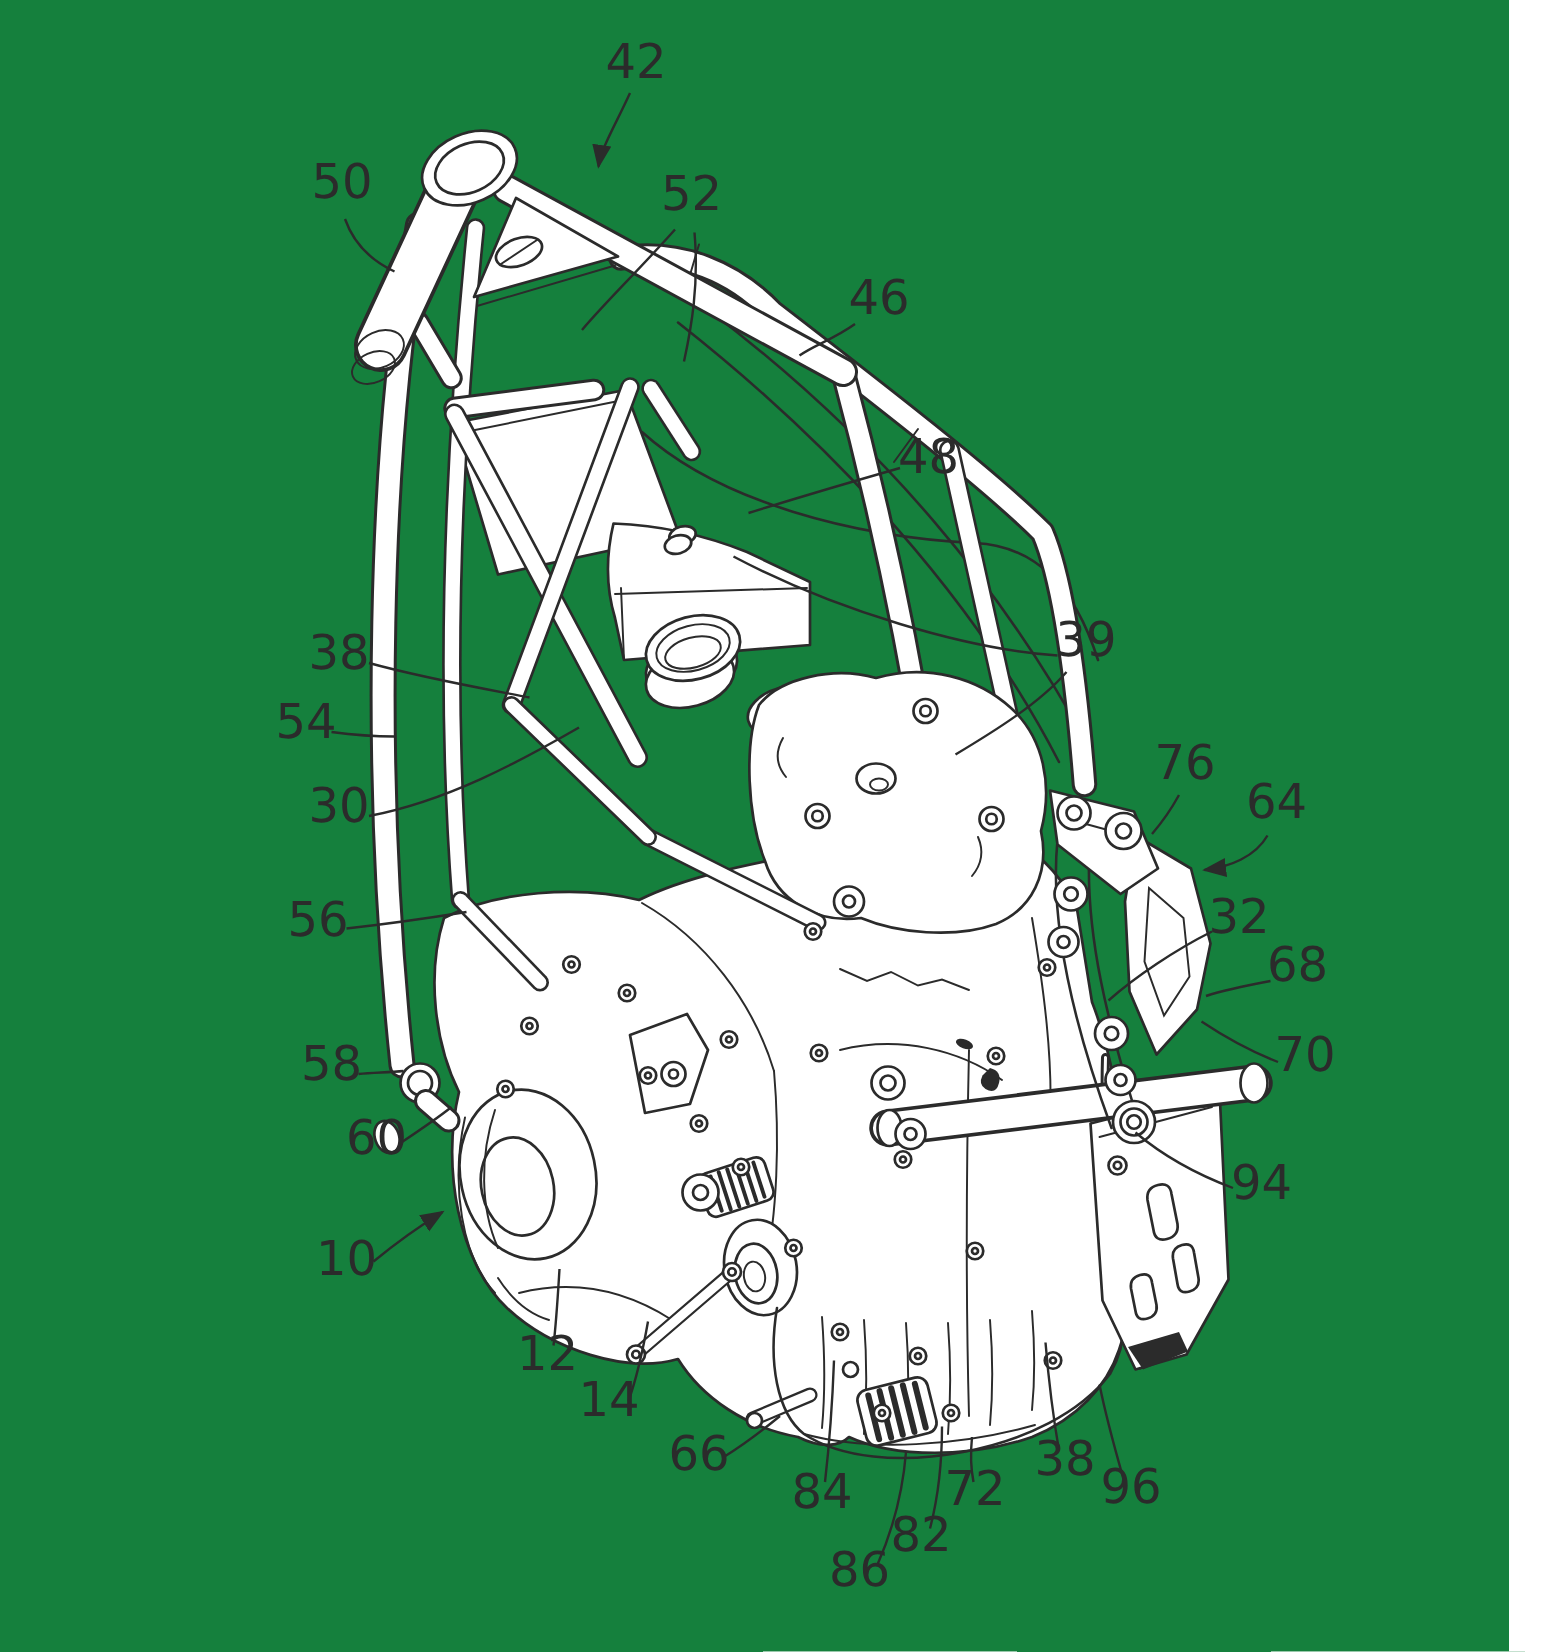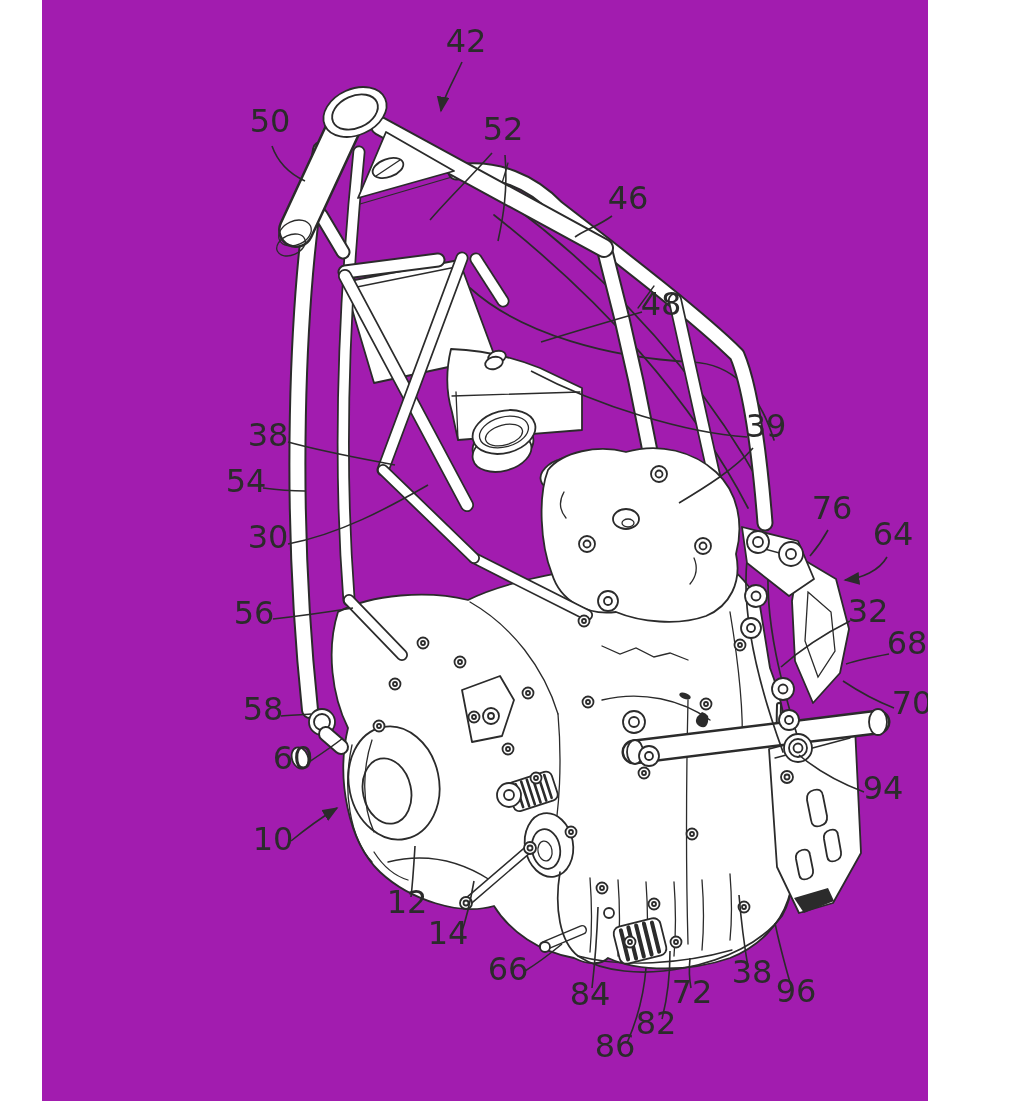--- a/index.html
+++ b/index.html
@@ -1,17 +1,17 @@
 <!DOCTYPE html>
 <html style="--ink: #2b2b2b;"><head>
 <meta charset="utf-8">
 <style>
   :root { --ink: #2b2b2b; }
   html,body { margin:0; padding:0; background:#ffffff; }
-  .page { width:886px; height:1101px; background:#a21caf; position:relative; overflow:hidden;margin-left:42px; }
+  .page { width:1006px; height:1101px; background:#15803d; position:relative; overflow:hidden; }
   svg { display:block; }
   .ln  { stroke:var(--ink); stroke-width:1.7; fill:none; stroke-linecap:round; }
   .lnw { stroke:var(--ink); stroke-width:1.3; fill:none; stroke-linecap:round; }
   .wf  { fill:#fff; stroke:var(--ink); stroke-width:1.8; stroke-linejoin:round; }
   .df  { fill:var(--ink); stroke:none; }
   .to  { stroke:var(--ink); fill:none; stroke-linecap:round; stroke-linejoin:round; }
   .ti  { stroke:#fff; fill:none; stroke-linecap:round; stroke-linejoin:round; }
   .ldr { stroke:var(--ink); stroke-width:1.6; fill:none; }
   .lbl { font-family:"DejaVu Sans", sans-serif; font-size:32px; fill:var(--ink); }
 </style>

